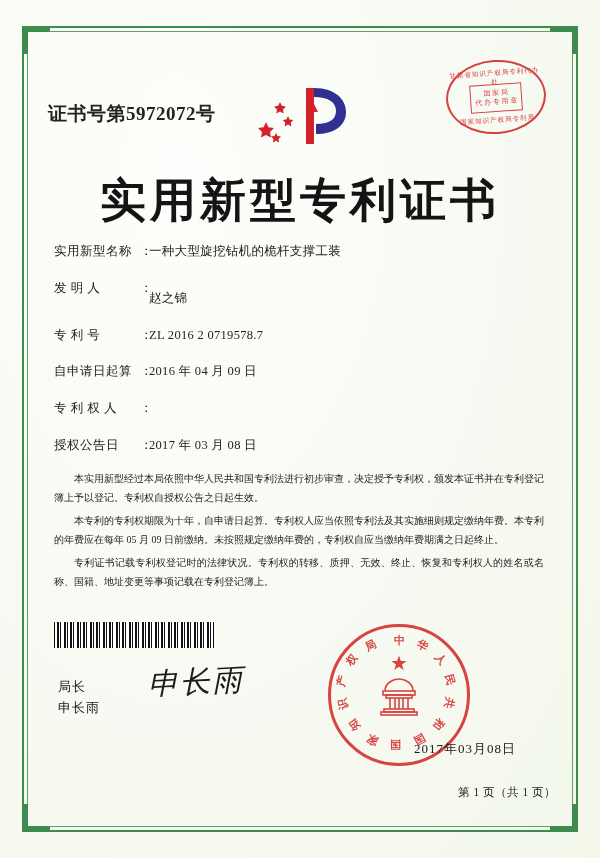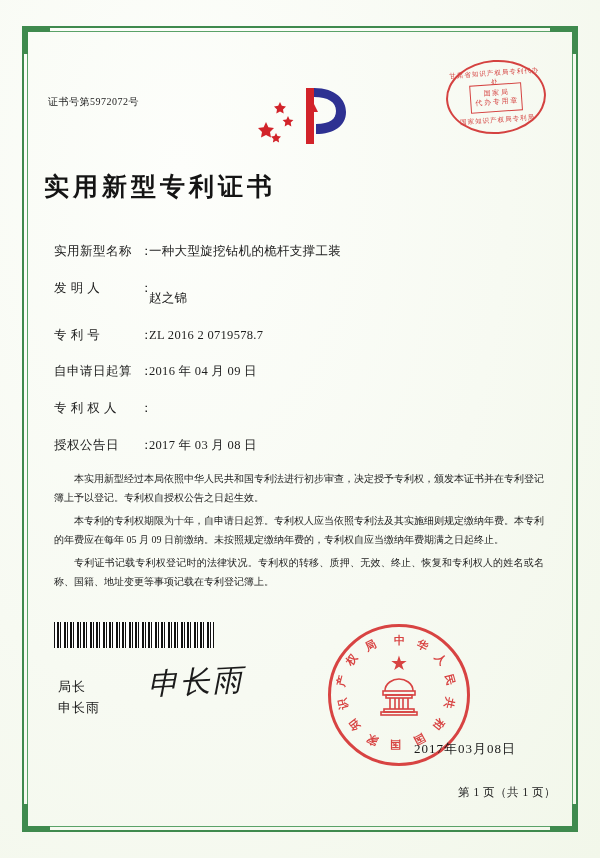--- a/index.html
+++ b/index.html
@@ -59,24 +59,25 @@
     left: 44px;
     top: 48px;
     right: 44px;
     bottom: 48px;
   }
 
   
   .cert-no {
     position: absolute;
     left: 4px;
-    top: 47px;
-    font-size: 10px;
+    top: 53px;
+    font-size: 19px;
     letter-spacing: 0.5px;
     color: #222;
+    font-weight: bold;
   }
 
   
   .logo {
     position: absolute;
     left: 50%;
     top: 30px;
     transform: translateX(-50%);
     width: 120px;
     height: 72px;
@@ -118,22 +119,22 @@
     font-size: 7px;
     line-height: 1.25;
   }
 
   
   .main-title {
     position: absolute;
     left: 0;
     right: 0;
     top: 122px;
-    text-align: left;
-    font-size: 25px;
+    text-align: center;
+    font-size: 46px;
     font-weight: bold;
     letter-spacing: 4px;
     color: #141414;
     font-family: "Liberation Serif", serif;
   }
 
   
   .fields {
     position: absolute;
     left: 10px;

